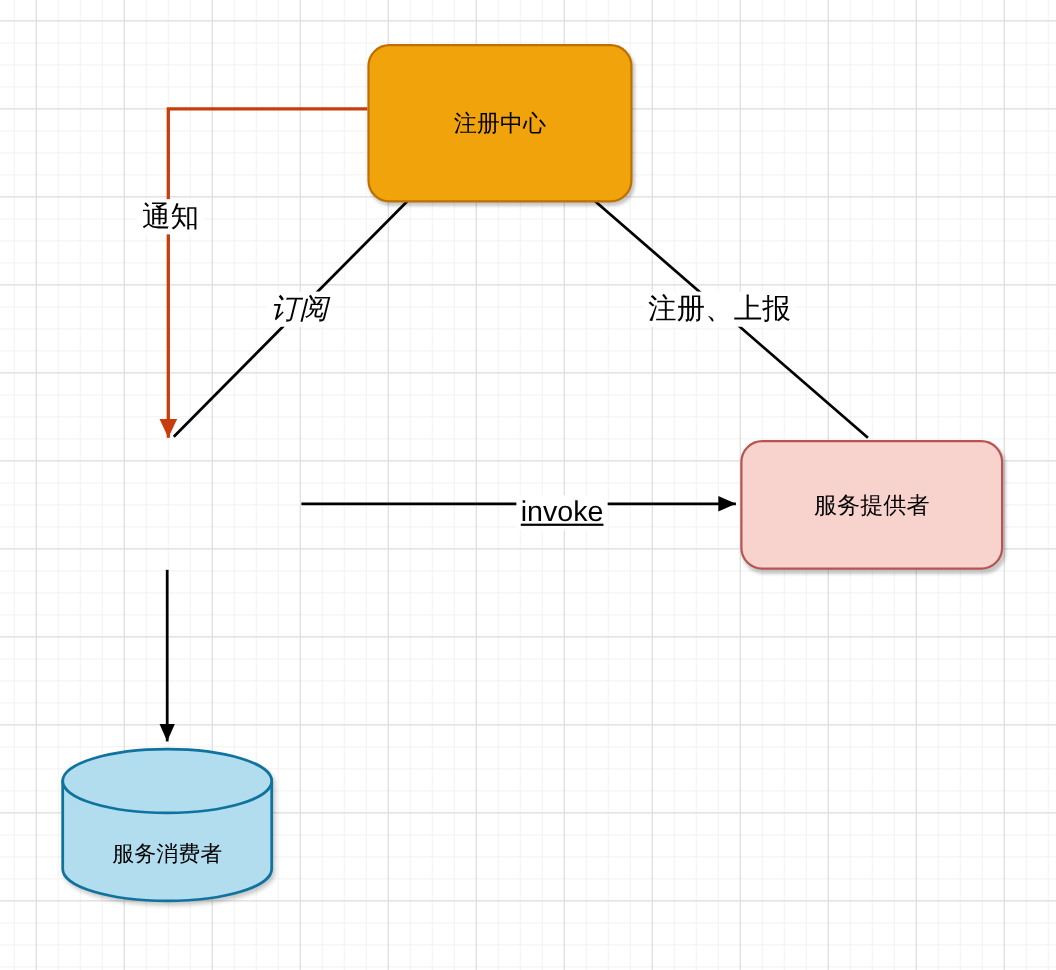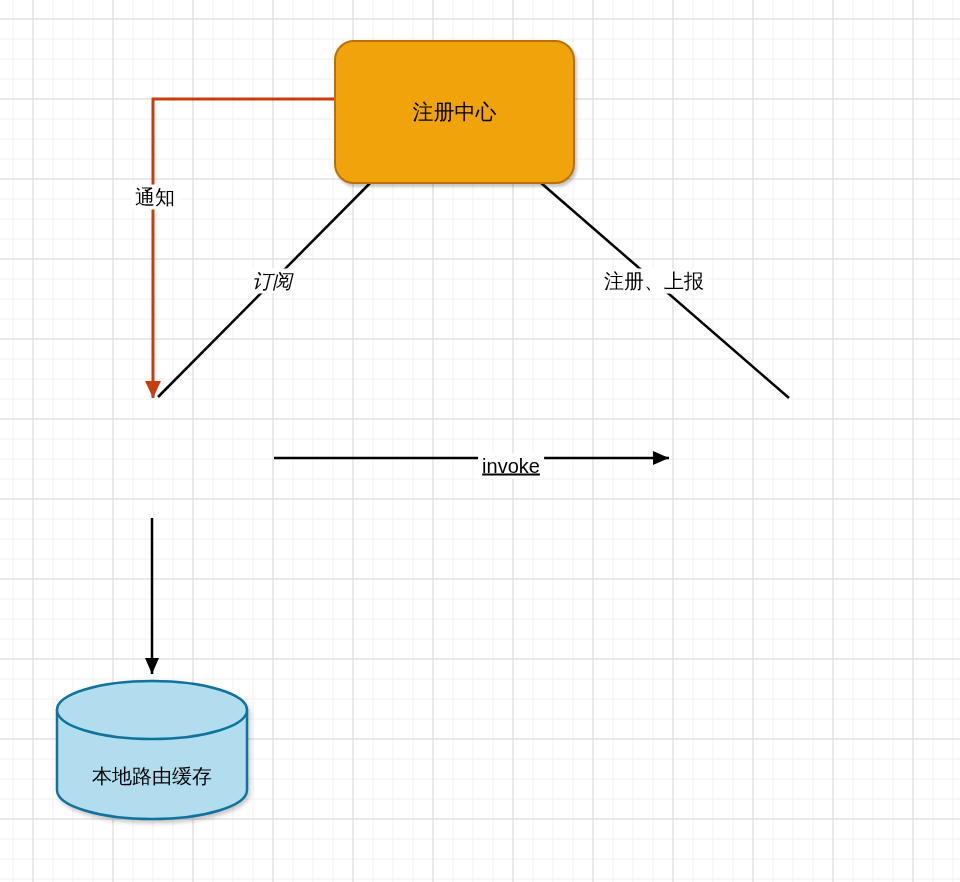--- a/index.html
+++ b/index.html
@@ -59,21 +59,21 @@
     font-size: 20px;
     color: #000;
     white-space: nowrap;
   }
 
   .edge-label {
     position: absolute;
     transform: translate(-50%, -50%);
     background: #ffffff;
     padding: 1px 4px;
-    font-size: 20px;
+    font-size: 26px;
     color: #000;
     white-space: nowrap;
     line-height: 1.15;
   }
   .edge-label-notify   { left: 155px; top: 197px; }
   .edge-label-subscribe{ left: 272px; top: 281px; font-style: italic; }
   .edge-label-register { left: 654px; top: 281px; }
   .edge-label-invoke   { left: 511px; top: 466px; text-decoration: underline; }
 </style>
 </head>
@@ -105,22 +105,25 @@
       <path d="M 57,710 L 57,790 A 95,29 0 0 0 247,790 L 247,710 Z" fill="#b1ddef" stroke="#10739e" stroke-width="2.5" stroke-linejoin="round"></path>
       <ellipse cx="152" cy="710" rx="95" ry="29" fill="#b1ddef" stroke="#10739e" stroke-width="2.5"></ellipse>
     </g>
   </svg>
 
   <div class="node node-registry">
     <span>注册中心</span>
   </div>
 
 
+  <div class="node node-provider">
+    <span>服务提供者</span>
+  </div>
 
-  <div class="cyl-label">本地路由缓存</div>
+  <div class="cyl-label">服务消费者</div>
 
   <div class="edge-label edge-label-notify">通知</div>
 
   <div class="edge-label edge-label-subscribe">订阅</div>
 
   <div class="edge-label edge-label-register">注册、上报</div>
 
   <div class="edge-label edge-label-invoke">invoke</div>
 
 </div>

